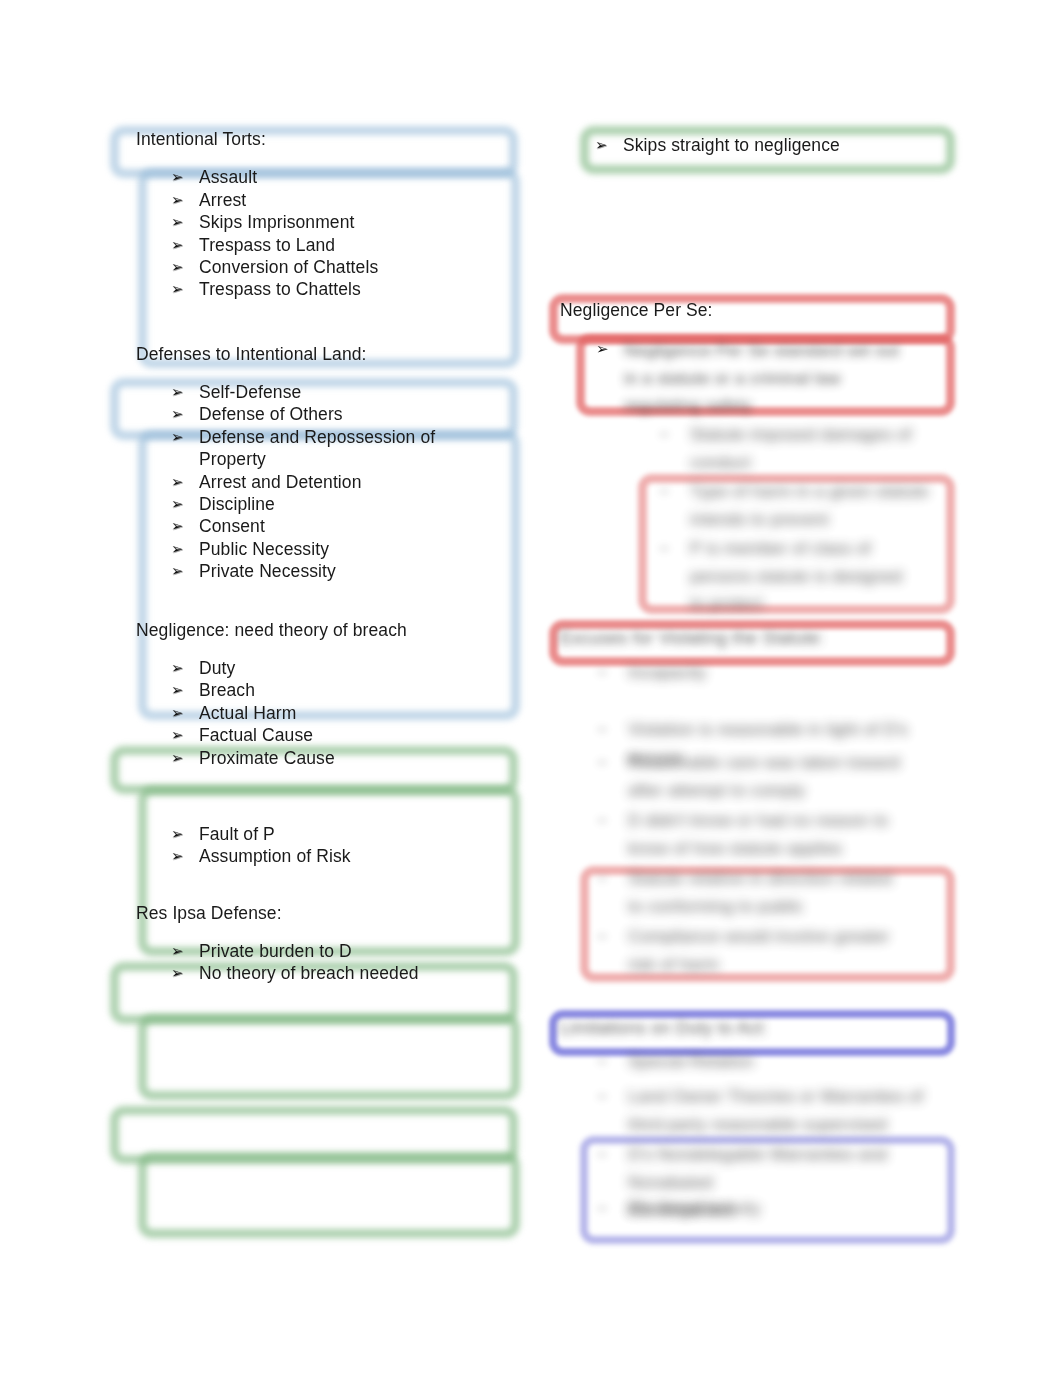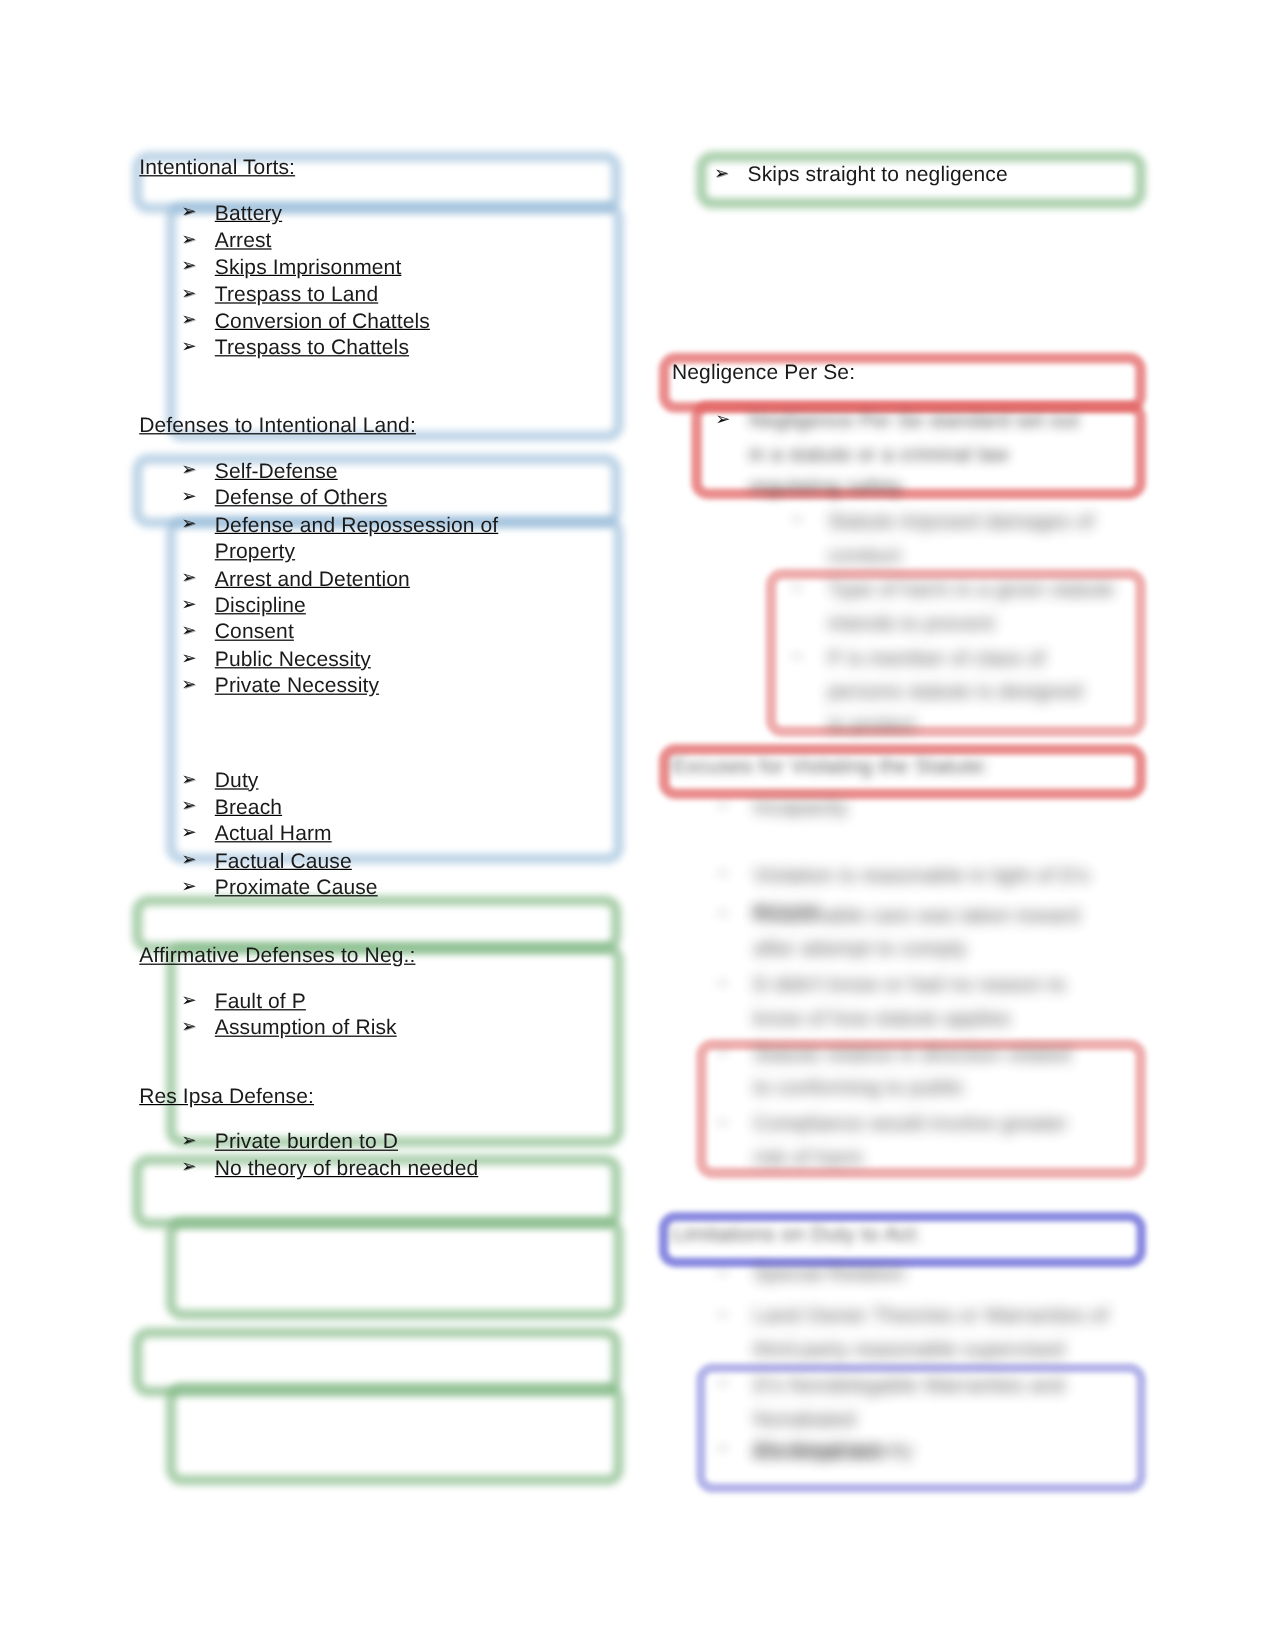--- a/index.html
+++ b/index.html
@@ -59,21 +59,21 @@
   .annot.indigo-soft {
     border-color: rgba(150, 150, 225, 0.70);
     border-width: 8px;
     filter: blur(2.4px);
   }
 
   
   .col {
     position: absolute;
   }
-  #col-left  { left: 116px; top: 130px; width: 400px; text-decoration: underline; }
+  #col-left  { left: 136px; top: 130px; width: 400px; }
 
   .heading {
     font-size: 17.5px;
     line-height: 1.05;
     color: #1a1a1a;
     letter-spacing: 0.1px;
     white-space: nowrap;
   }
 
   ul.bullets {
@@ -157,21 +157,21 @@
   <div class="annot red-soft" style="left:580px; top:866px; width:375px; height:116px;"></div>
 
   <div class="annot indigo" style="left:549px; top:1010px; width:406px; height:46px;"></div>
   <div class="annot indigo-soft" style="left:580px; top:1136px; width:375px; height:108px;"></div>
 
   <div class="col" id="col-left">
 
     <div class="heading">Intentional Torts:</div>
     <div class="gap-s"></div>
     <ul class="bullets">
-      <li><span class="arrow">➢</span><span>Battery</span></li>
+      <li><span class="arrow">➢</span><span>Assault</span></li>
       <li><span class="arrow">➢</span><span>Arrest</span></li>
       <li><span class="arrow">➢</span><span>Skips Imprisonment</span></li>
       <li><span class="arrow">➢</span><span>Trespass to Land</span></li>
       <li><span class="arrow">➢</span><span>Conversion of Chattels</span></li>
       <li><span class="arrow">➢</span><span>Trespass to Chattels</span></li>
     </ul>
 
     <div style="height:44px;"></div>
 
     <div class="heading">Defenses to Intentional Land:</div>
@@ -182,32 +182,32 @@
       <li style="max-width:300px;"><span class="arrow">➢</span><span>Defense and Repossession of Property</span></li>
       <li><span class="arrow">➢</span><span>Arrest and Detention</span></li>
       <li><span class="arrow">➢</span><span>Discipline</span></li>
       <li><span class="arrow">➢</span><span>Consent</span></li>
       <li><span class="arrow">➢</span><span>Public Necessity</span></li>
       <li><span class="arrow">➢</span><span>Private Necessity</span></li>
     </ul>
 
     <div style="height:38px;"></div>
 
+    <div class="heading">Negligence: need theory of breach</div>
     <div class="gap-s"></div>
     <ul class="bullets">
       <li><span class="arrow">➢</span><span>Duty</span></li>
       <li><span class="arrow">➢</span><span>Breach</span></li>
       <li><span class="arrow">➢</span><span>Actual Harm</span></li>
       <li><span class="arrow">➢</span><span>Factual Cause</span></li>
       <li><span class="arrow">➢</span><span>Proximate Cause</span></li>
     </ul>
 
     <div style="height:36px;"></div>
 
-    <div class="heading">Affirmative Defenses to Neg.:</div>
     <div class="gap-s"></div>
     <ul class="bullets">
       <li><span class="arrow">➢</span><span>Fault of P</span></li>
       <li><span class="arrow">➢</span><span>Assumption of Risk</span></li>
     </ul>
 
     <div style="height:36px;"></div>
 
     <div class="heading">Res Ipsa Defense:</div>
     <div class="gap-s"></div>

